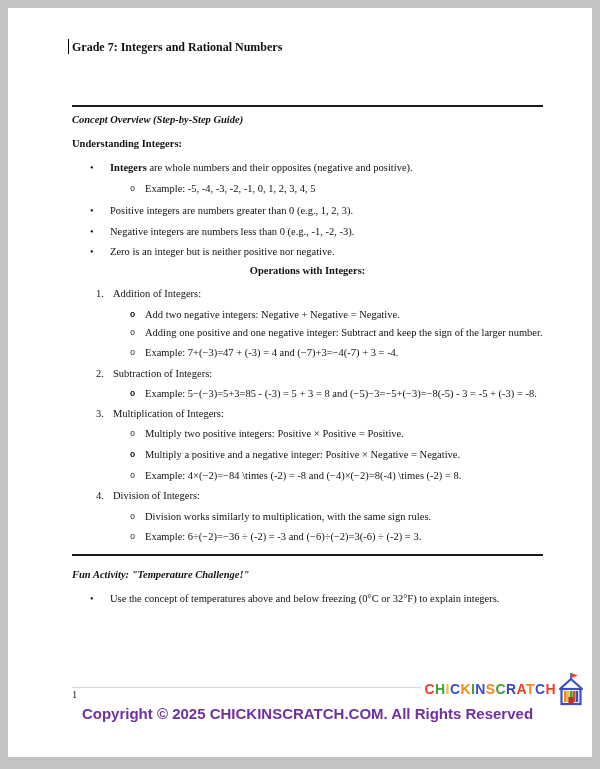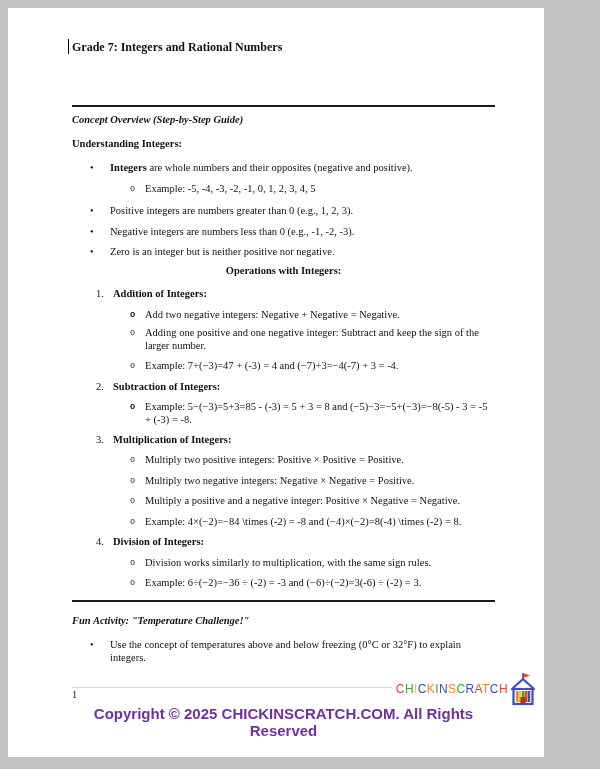--- a/index.html
+++ b/index.html
@@ -6,21 +6,21 @@
   body {
     width:600px; height:769px;
     background:#c3c3c3;
     font-family:"Liberation Serif", serif;
     color:#111;
     position:relative;
     overflow:hidden;
   }
   .page {
     position:absolute; left:8px; top:8px;
-    width:536px; height:749px;
+    width:584px; height:749px;
     background:#ffffff;
   }
   .content {
     padding:32px 49px 0 64px;
     font-size:10.5px;
     line-height:13px;
   }
   .doc-title {
     font-size:12px; font-weight:bold; line-height:14px;
     position:relative; margin:0;
@@ -40,21 +40,21 @@
   .ops-heading { font-weight:bold; margin-top:6px;text-align:center; }
   .li1 { position:relative; padding-left:38px; margin-top:8px; }
   .li1 .marker { position:absolute; left:18px; top:0; font-size:10px; }
   .li2 { position:relative; padding-left:73px; margin-top:7px; }
   .li2 .marker {
     position:absolute; left:58px; top:1px;
     font-family:"Liberation Mono", monospace; font-size:8.5px;
   }
   .lin { position:relative; padding-left:41px; margin-top:7px; }
   .lin .num { position:absolute; left:24px; top:0; }
-  .lin .li-title { font-weight:bold; }
+  .lin .li-title { font-weight:normal; }
   .mt8 { margin-top:8px; }
   .mt9 { margin-top:9px; }
   .mt5 { margin-top:5px; }
   .fun-heading { font-weight:bold; font-style:italic; margin-top:12px; }
   .fun-li { margin-top:2px; }
 
   
   .footer-line {
     position:absolute; left:64px; right:49px; top:679px;
     border-top:1px solid #d8d8d8;
@@ -71,21 +71,21 @@
     color:#7030a0;
   }
   .logo {
     position:absolute; right:4px; top:662px;
     background:#ffffff;
     display:flex; align-items:center;
     padding:2px 4px;
   }
   .logo-text {
     font-family:"Liberation Sans", sans-serif;
-    font-size:12px; font-weight:400; letter-spacing:0.4px;
+    font-size:14px; font-weight:700; letter-spacing:0.4px;
     white-space:nowrap;
   }
   .logo-icon { margin-left:2px; display:block; }
 </style>
 </head>
 <body>
 
 <div class="page">
   <div class="content">
 
@@ -154,21 +154,20 @@
     <div class="lin">
       <span class="num">3.</span>
       <span class="li-title">Multiplication of Integers:</span>
     </div>
     <div class="li2">
       <span class="marker">o</span>
       <span>Multiply two positive integers: Positive × Positive = Positive.</span>
     </div>
     <div class="li2 mt8">
       <span class="marker">o</span>
-      <span>Multiply two negative integers: Negative × Negative = Positive.</span>
     </div>
     <div class="li2">
       <span class="marker">o</span>
       <span>Multiply a positive and a negative integer: Positive × Negative = Negative.</span>
     </div>
     <div class="li2 mt8">
       <span class="marker">o</span>
       <span>Example: 4×(−2)=−84 \times (-2) = -8 and (−4)×(−2)=8(-4) \times (-2) = 8.</span>
     </div>
 

